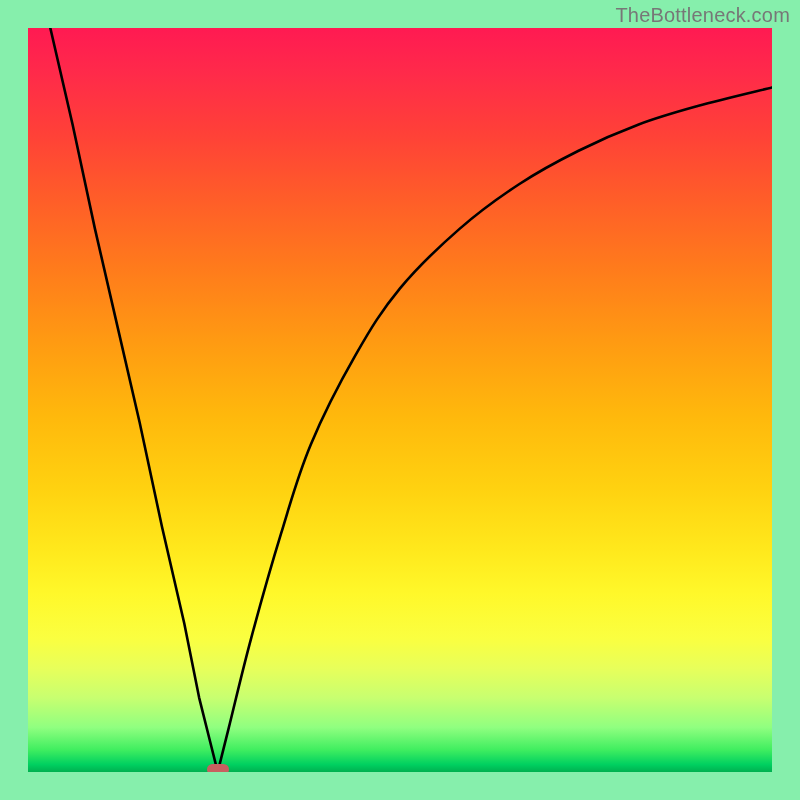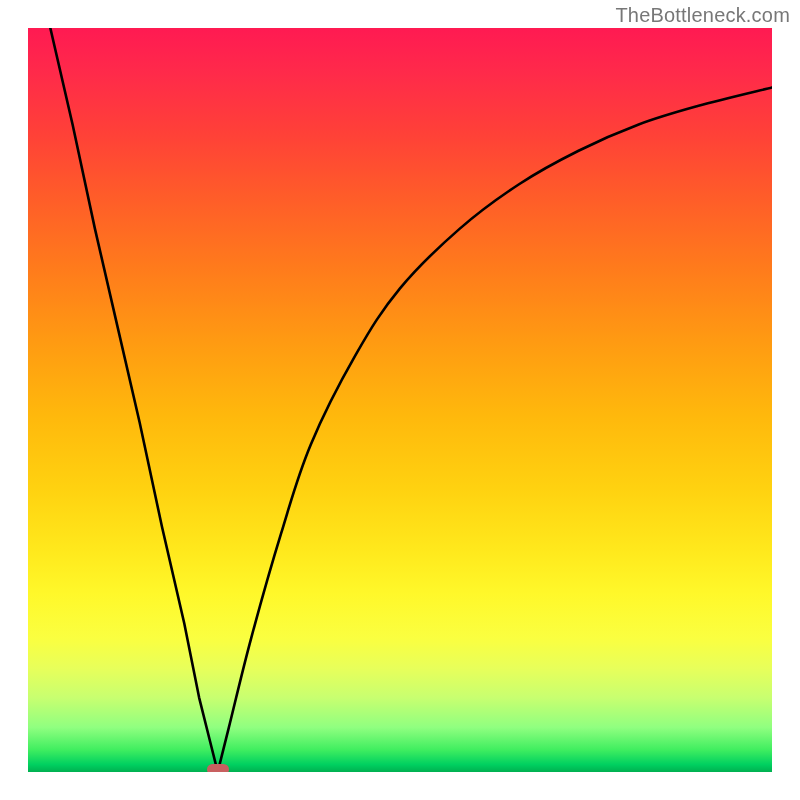--- a/index.html
+++ b/index.html
@@ -9,21 +9,21 @@
     height: 800px;
     background: #000;
     overflow: hidden;
     font-family: Arial, Helvetica, sans-serif;
   }
   .frame {
     position: absolute;
     top: 0; left: 0;
     width: 800px;
     height: 800px;
-    background: #ffffff;
+    background: #86efac;
   }
   .plot-area {
     position: absolute;
     top: 28px;
     left: 28px;
     width: 744px;
     height: 744px;
     overflow: hidden;
   }
   .gradient {

